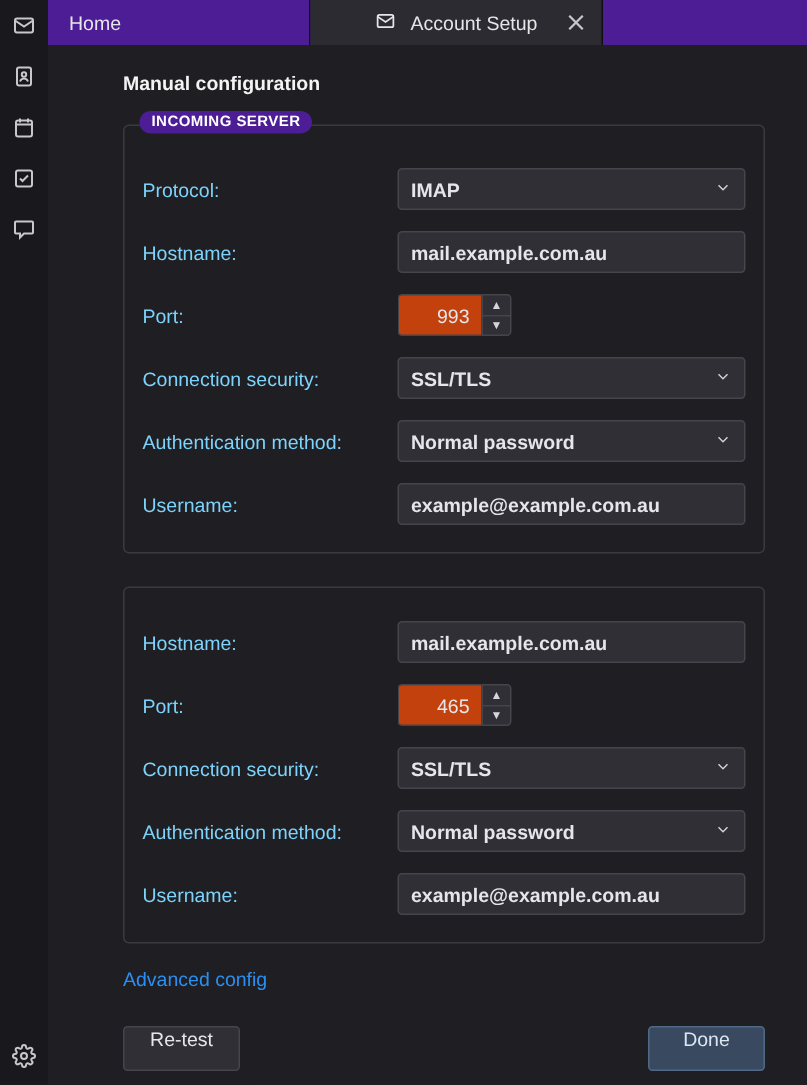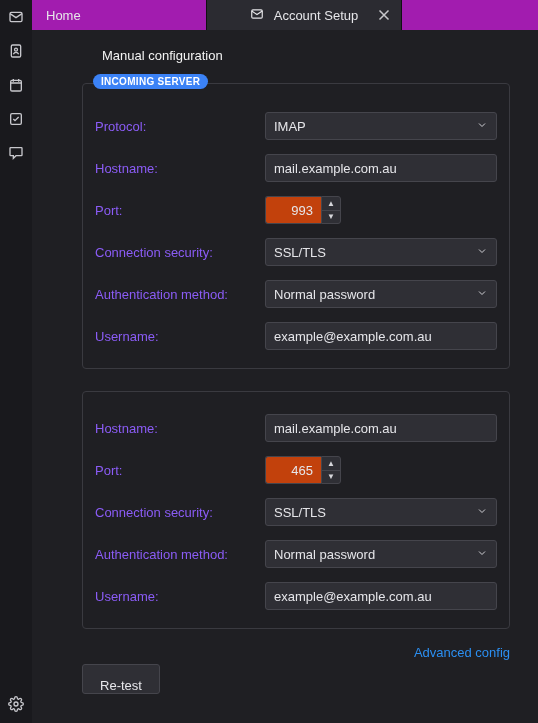--- a/index.html
+++ b/index.html
@@ -32,21 +32,21 @@
   
   .main {
     flex:1;
     display:flex;
     flex-direction:column;
     min-width:0;
   }
   
   .tabs {
     height:30px;
-    background:#a21caf;
+    background:#4c1d95;
     display:flex;
     align-items:stretch;
   }
   .tab {
     display:flex; align-items:center;
     padding:0 14px;
     color:#e6e6e9;
     border-right:1px solid #101013;
     gap:10px;
     position:relative;
@@ -61,74 +61,74 @@
   }
   .tab-icon svg{ width:14px;height:14px;}
   
   .content {
     padding:18px 28px 12px 50px;
     flex:1;
     overflow:auto;
     color:#f3f3f3;
   }
   .heading {
-    font-weight:400;
+    font-weight:700;
     font-size:13px;
     margin-bottom:20px;
-    margin-left:20px;
   }
   
   .fs {
     border:1px solid #3a3a40;
     border-radius:4px;
     padding:14px 12px 18px 12px;
     position:relative;
     margin-bottom:22px;
   }
   .fs-legend {
     position:absolute;
     top:-10px;
     left:10px;
-    background:#3b82f6;
+    background:#4c1d95;
     color:#fff;
     font-size:10px;
     letter-spacing:.3px;
     font-weight:600;
     padding:2px 8px;
     border-radius:10px;
   }
   .row {
     display:flex;
     align-items:center;
     margin-top:14px;
     gap:10px;
   }
   .row:first-of-type{ margin-top:8px;}
   .lbl {
     width:160px;
-    color:#8b5cf6;
+    color:#7dd3fc;
     font-size:13px;
   }
   .ctrl {
     flex:1;
     display:flex;
     align-items:center;
     gap:0;
   }
   
   .input, .select {
     width:100%;
     height:28px;
     background:#2f2f35;
     border:1px solid #45454c;
     color:#e6e6ea;
     border-radius:3px;
     padding:0 8px;
     font-size:13px;
     outline:none;
+    font-weight:bold;
   }
   .select {
     display:flex; align-items:center; justify-content:space-between;
     cursor:default;
   }
   .select .chev { color:#cfcfd4; }
   .num-wrap{
     display:flex; align-items:center;
   }
   .num-input{
@@ -151,21 +151,21 @@
     display:flex;flex-direction:column;
   }
   .spin-btn{
     flex:1;display:flex;align-items:center;justify-content:center;
     color:#d6d6da;font-size:8px;
     border-bottom:1px solid #45454c;
   }
   .spin-btn:last-child{border-bottom:none;}
   
   .advanced {
-    text-align:right;
+    text-align:left;
     margin-top:-6px;
     margin-bottom:2px;
   }
   .advanced a{
     color:#2b8ff2;
     text-decoration:none;
     font-size:13px;
   }
   
   .btnrow{
@@ -177,21 +177,21 @@
   .btnrow .spacer{flex:1;}
   .btn{
     height:30px;
     min-width:78px;
     padding:0 14px;
     border-radius:3px;
     border:1px solid #45454c;
     background:#2f2f35;
     color:#e7e7eb;
     font-size:13px;
-    display:flex;align-items:flex-end;justify-content:center;
+    display:flex;align-items:flex-start;justify-content:center;margin-top:20px;
   }
   .btn.primary{
     background:#394a60;
     border-color:#4f6987;
     color:#dbe6f3;
   }
   .chev svg{width:12px;height:12px;}
 </style>
 </head>
 <body>
@@ -384,16 +384,19 @@
 
     <div class="advanced">
       <a href="#">Advanced config</a>
     </div>
 
     <div class="btnrow">
       <div class="btn">
           <span>Re-test</span>
         </div>
       <div class="spacer"></div>
+      <div class="btn primary">
+          <span>Done</span>
+        </div>
     </div>
 
   </div>
 </div>
 
 </body></html>

